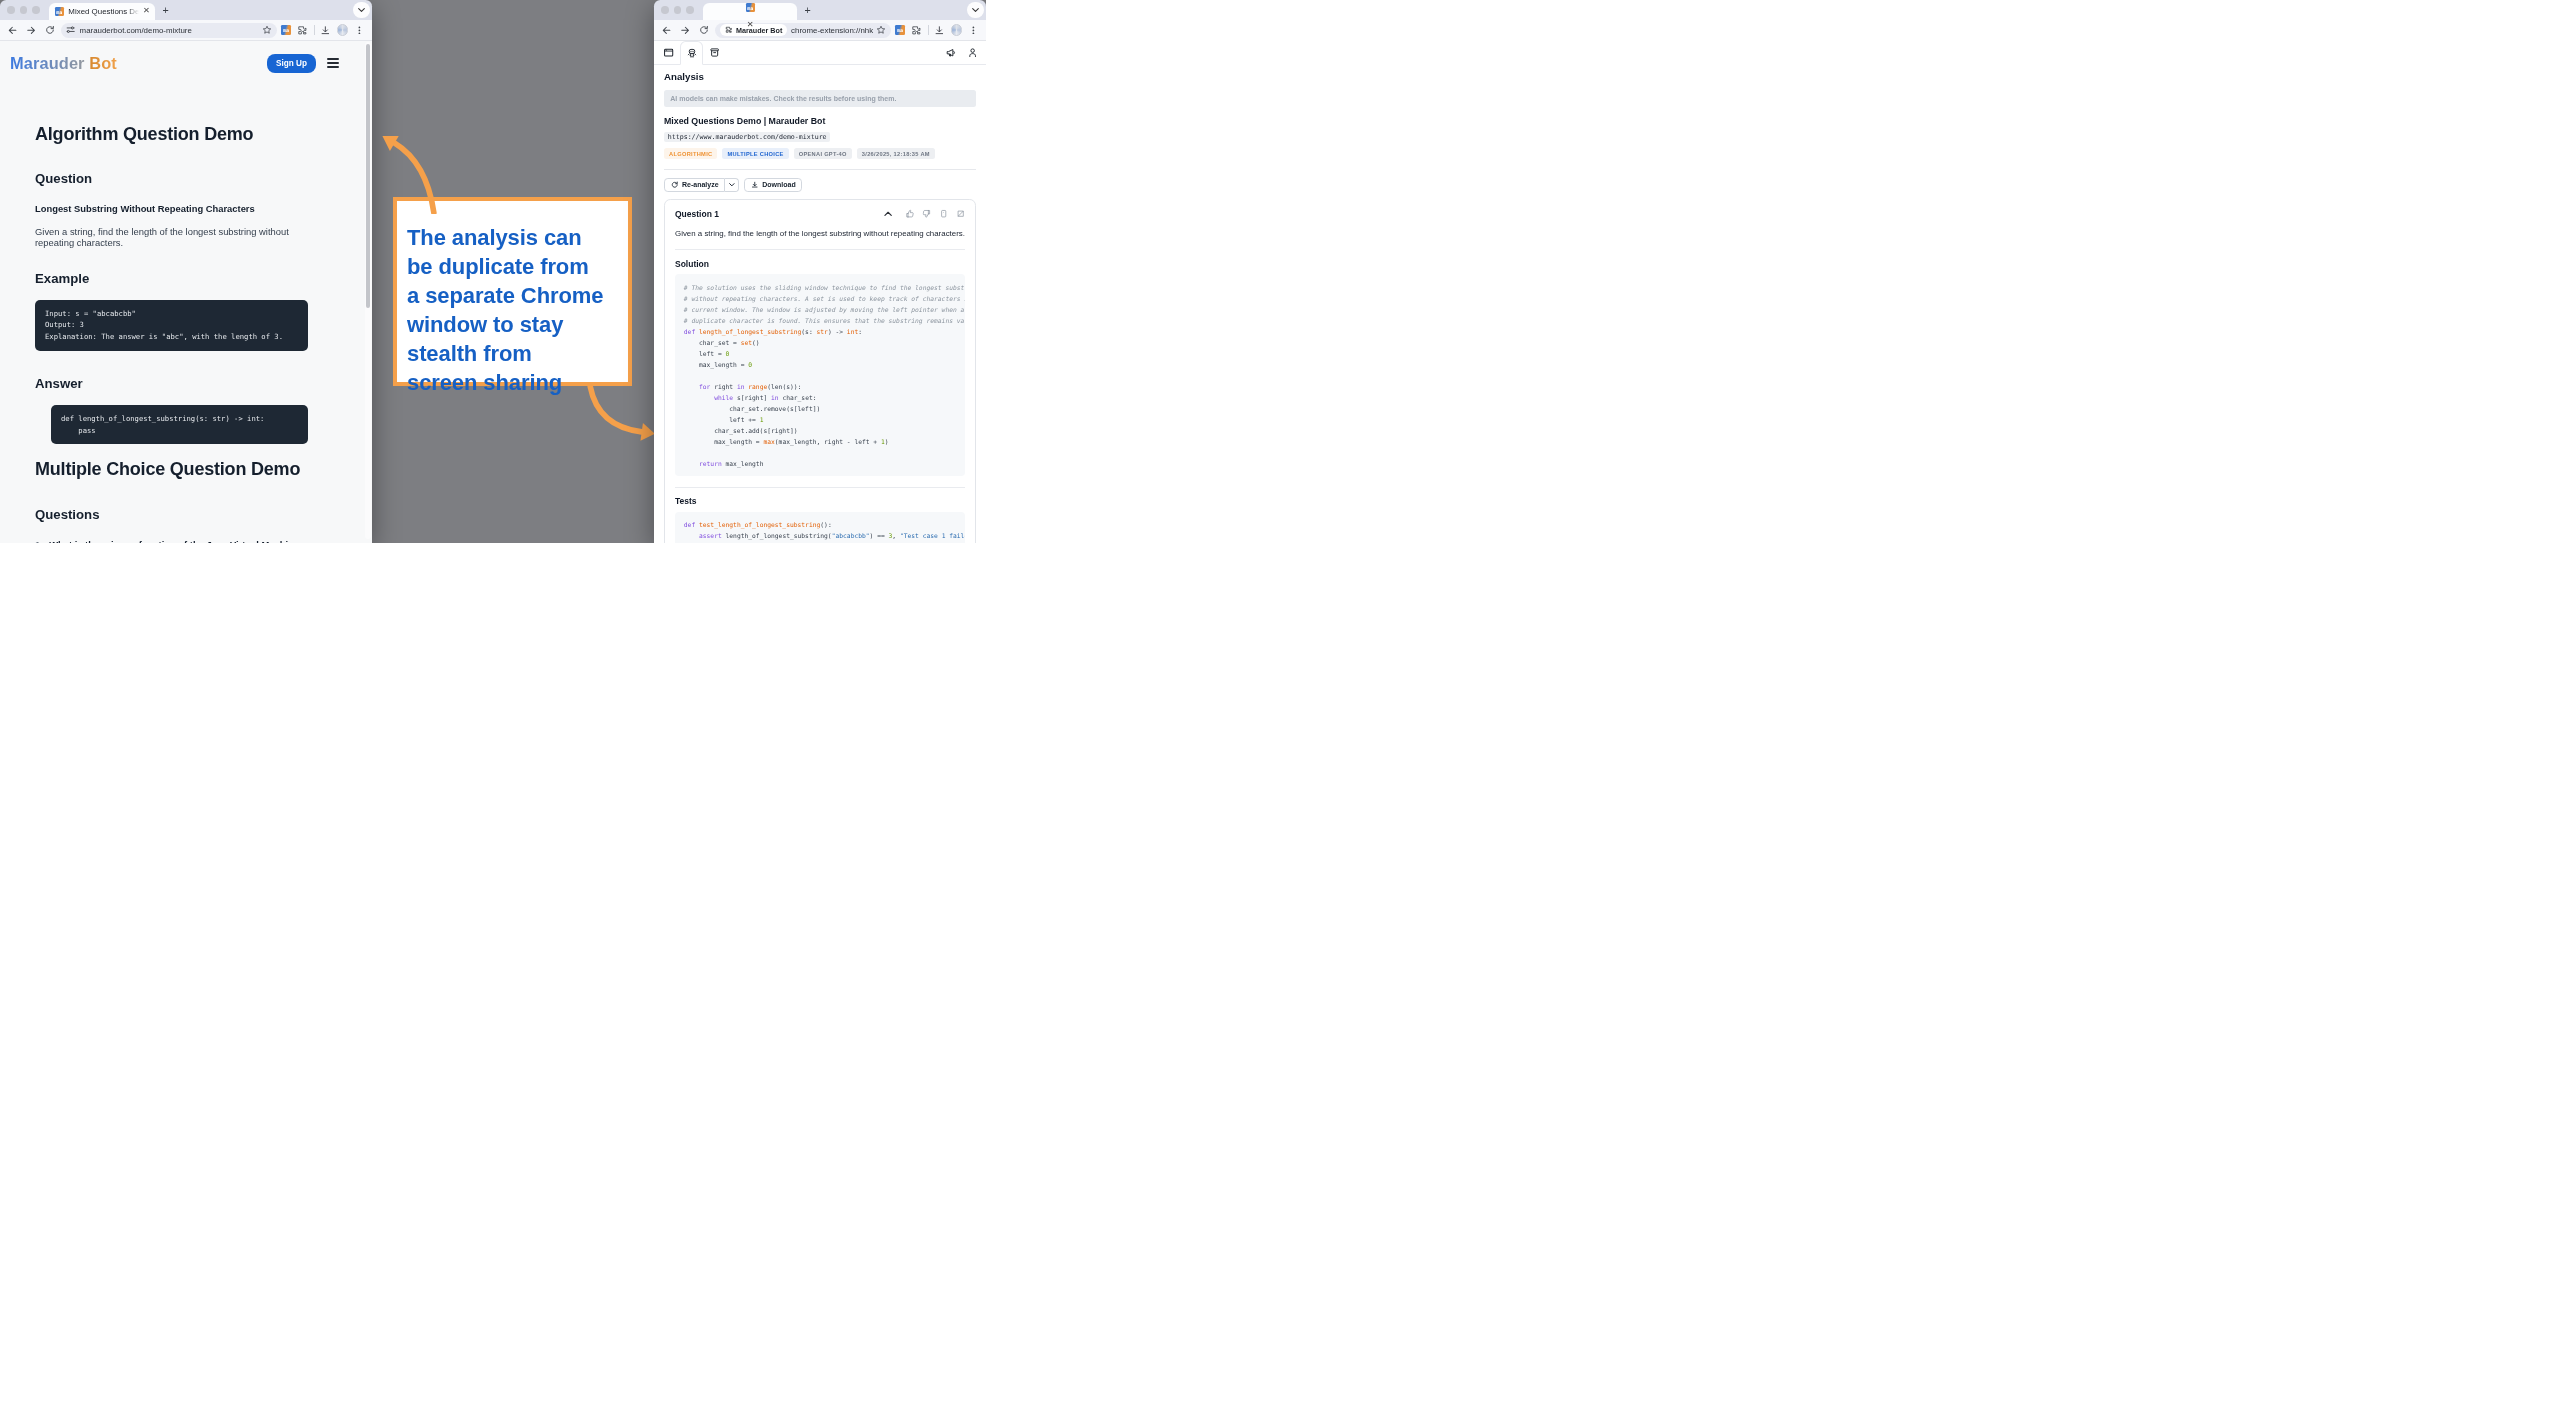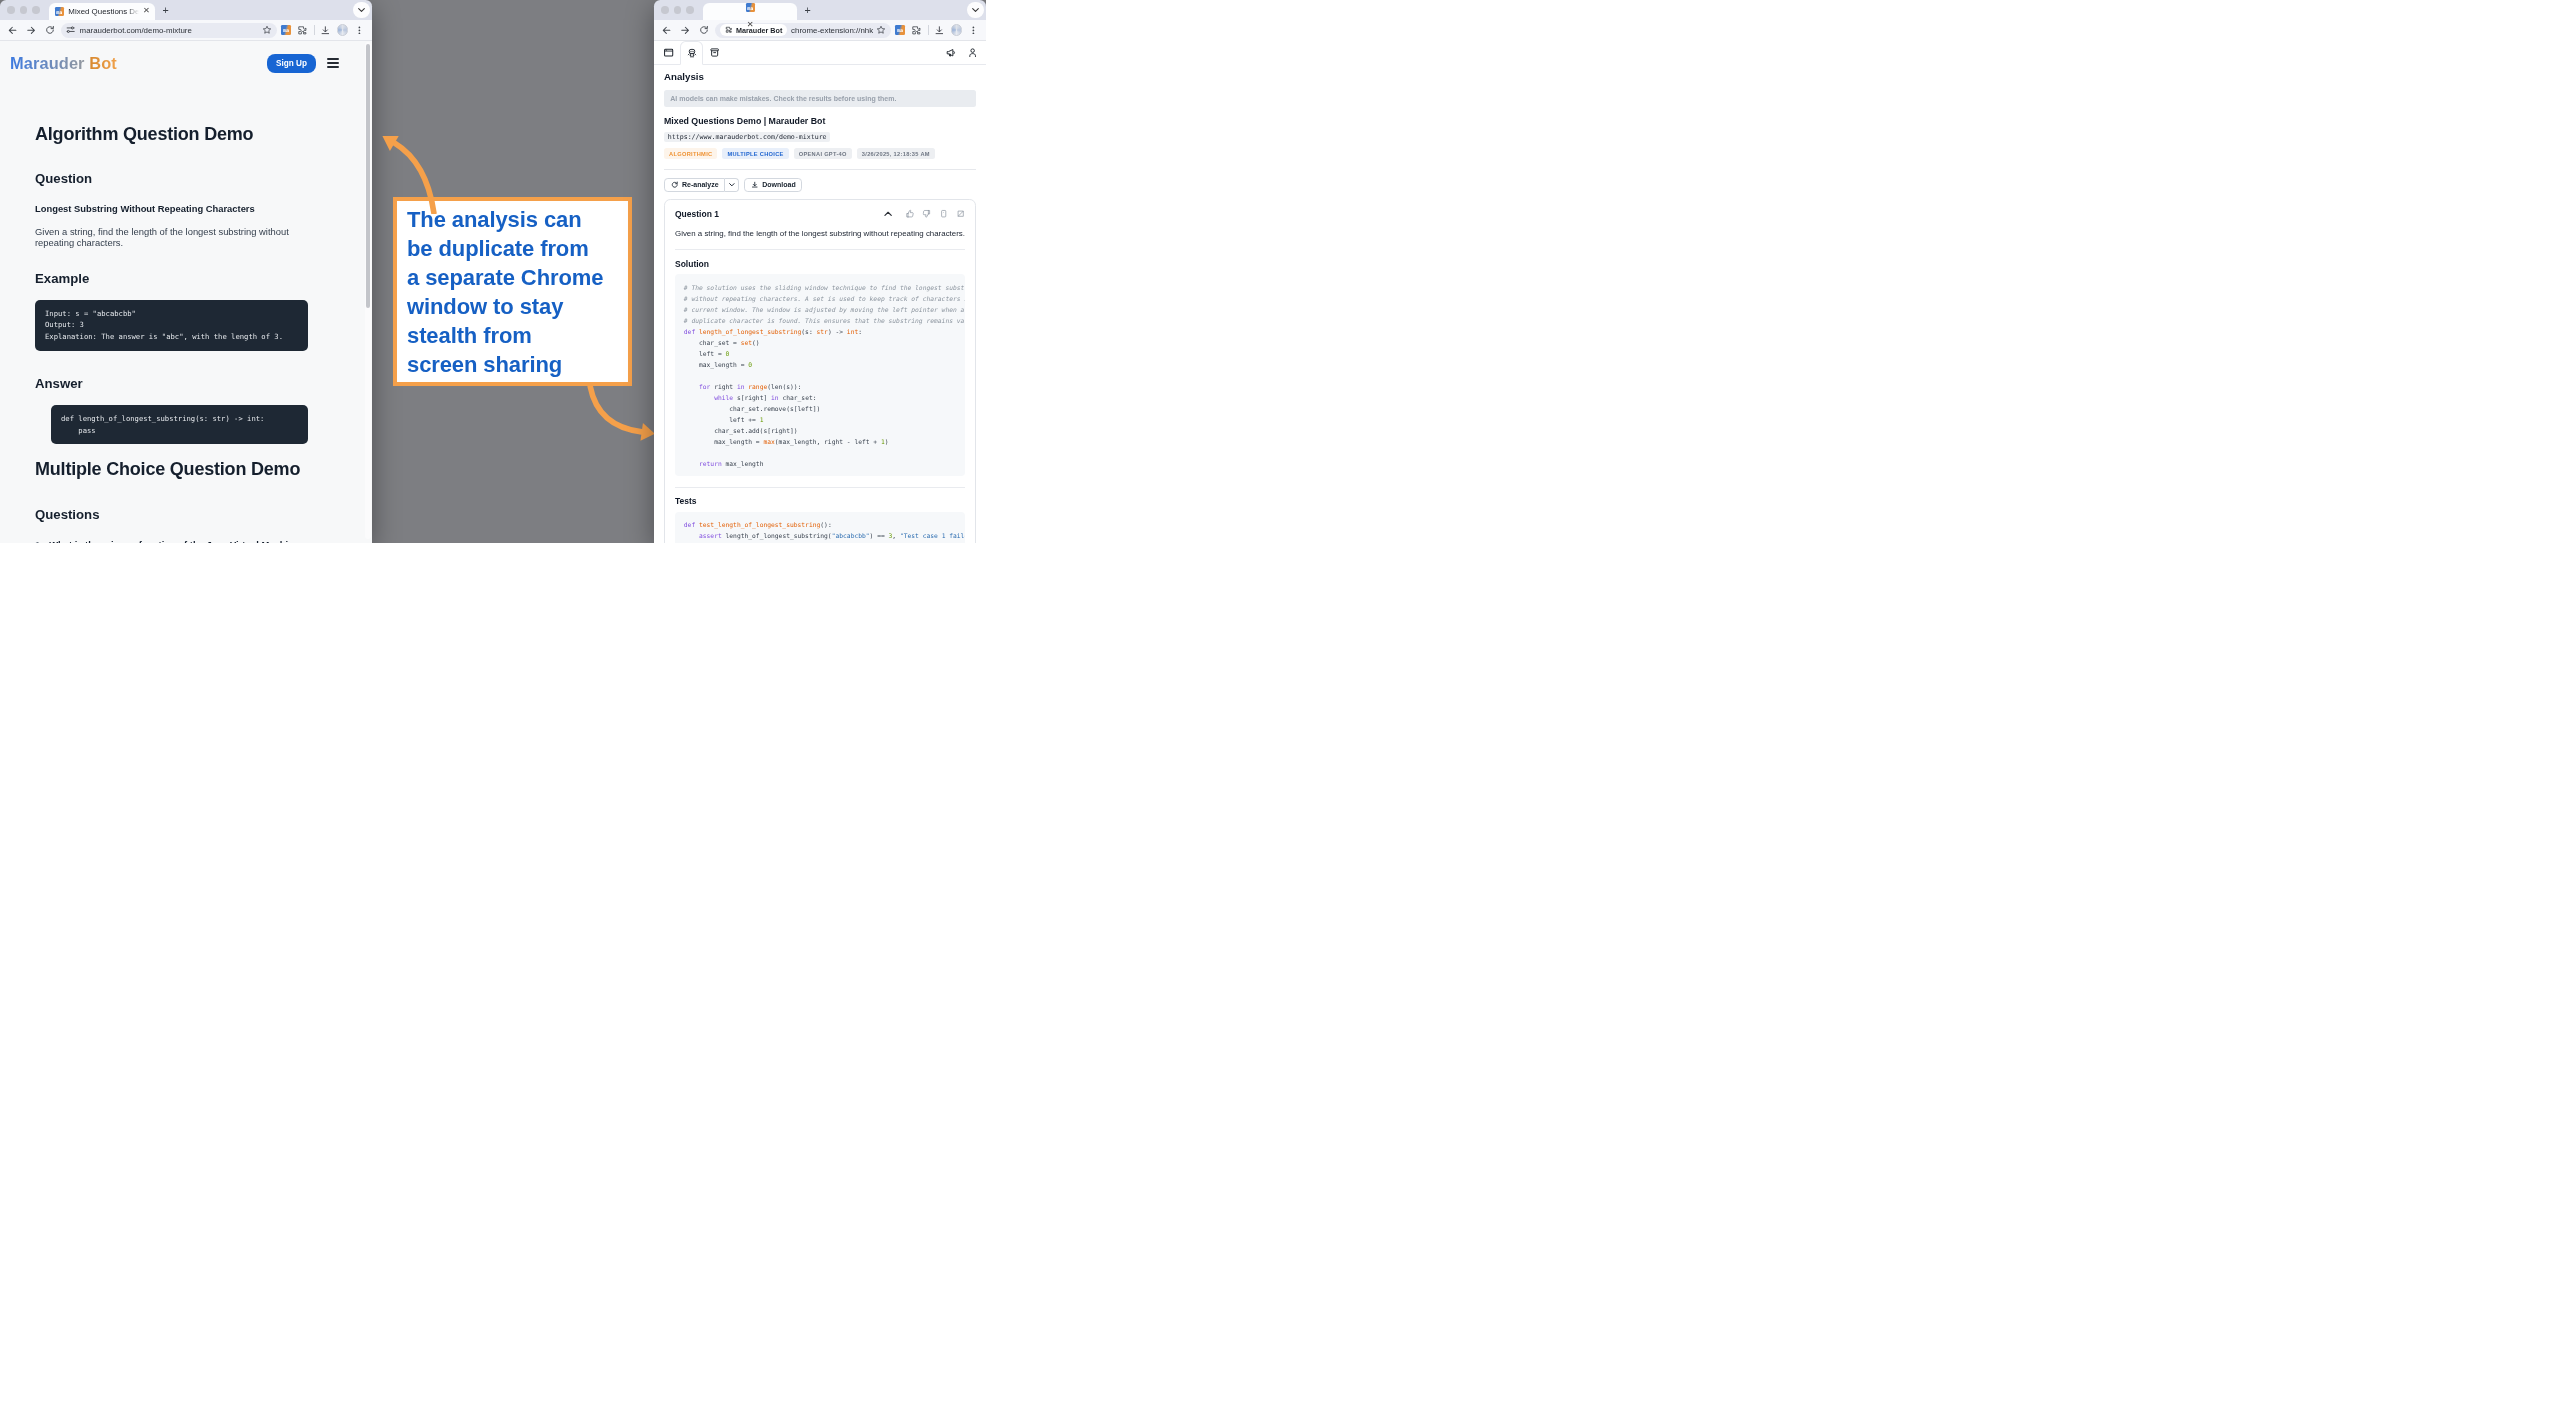--- a/index.html
+++ b/index.html
@@ -59,21 +59,21 @@
   .h2{font-size:13.2px;font-weight:800;color:var(--ink);}
   .h3{font-size:9.4px;font-weight:700;color:var(--ink);}
   .para{font-size:9.4px;color:var(--body);}
   .mt-h1{margin-top:51px;}
   .codeblock{background:var(--codebg);color:var(--codetx);border-radius:5px;padding:8.2px 10px;font-family:"DejaVu Sans Mono",monospace;font-size:7.2px;line-height:11.6px;white-space:pre;overflow:hidden;}
   .qnum{color:#707a86;font-weight:600;margin-right:6.3px;}
   .win-scroll{position:absolute;top:42px;width:5.7px;border-radius:3.1px;}
   #left-scroll{left:365px;height:497px;background:#fbfbfc;}
   #left-scroll .thumb{position:absolute;left:0.6px;top:1.9px;width:4.4px;height:264px;background:#c3c5ca;border-radius:2.5px;}
   
-  .ann-box{position:absolute;left:393px;top:197px;width:239px;height:189px;background:#fff;border:4.4px solid var(--orange);padding:4px 10px;}
+  .ann-box{position:absolute;left:393px;top:197px;width:239px;height:189px;background:#fff;border:4.4px solid var(--orange);padding:22px 10px;}
   .ann-line{font-size:22px;line-height:1.32;font-weight:700;color:var(--annblue);letter-spacing:-0.1px;white-space:nowrap;}
   .arrow{position:absolute;pointer-events:none;}
   
   .panel{position:relative;height:502px;background:#fff;overflow:hidden;}
   .panel-tabs{display:flex;align-items:center;height:24px;border-bottom:0.6px solid #e7e9ee;padding:0 7.5px 0 3.8px;}
   .ptab{width:22.6px;height:23px;display:flex;align-items:center;justify-content:center;color:#1e242c;}
   .ptab.active{background:#fff;border:0.6px solid #e7e9ee;border-bottom-color:#fff;border-radius:5.7px 5.7px 0 0;margin-bottom:-0.6px;height:24px;}
   .ptab-right{margin-left:auto;display:flex;gap:11.3px;color:#1e242c;}
   .panel-body{padding:6.3px 10px 0 10px;}
   .p-title{font-size:9.7px;font-weight:800;color:#101826;}

